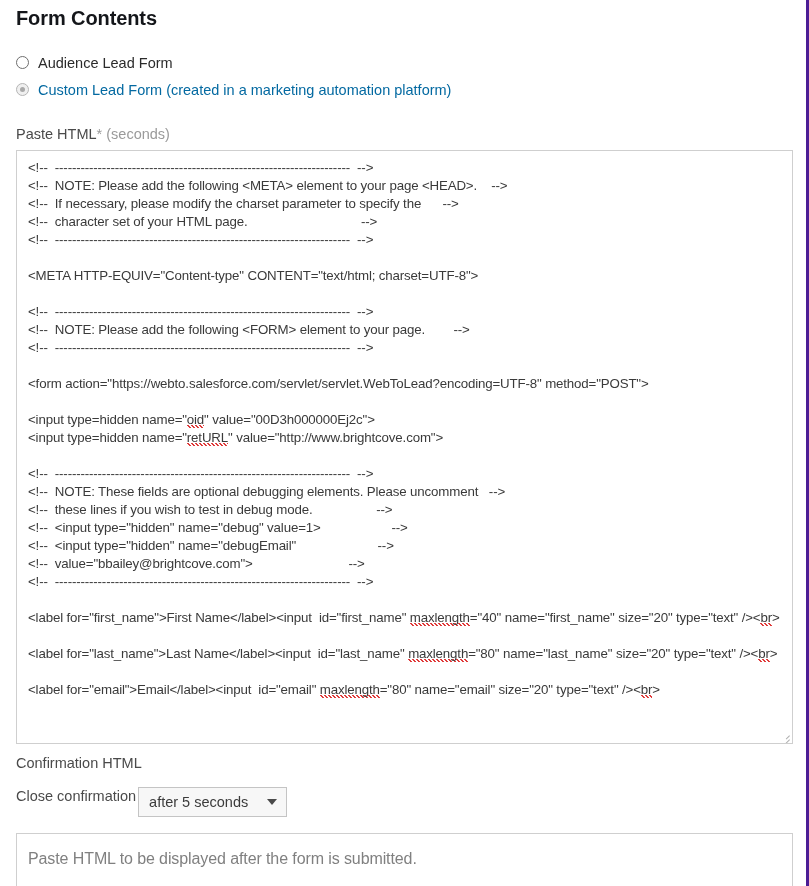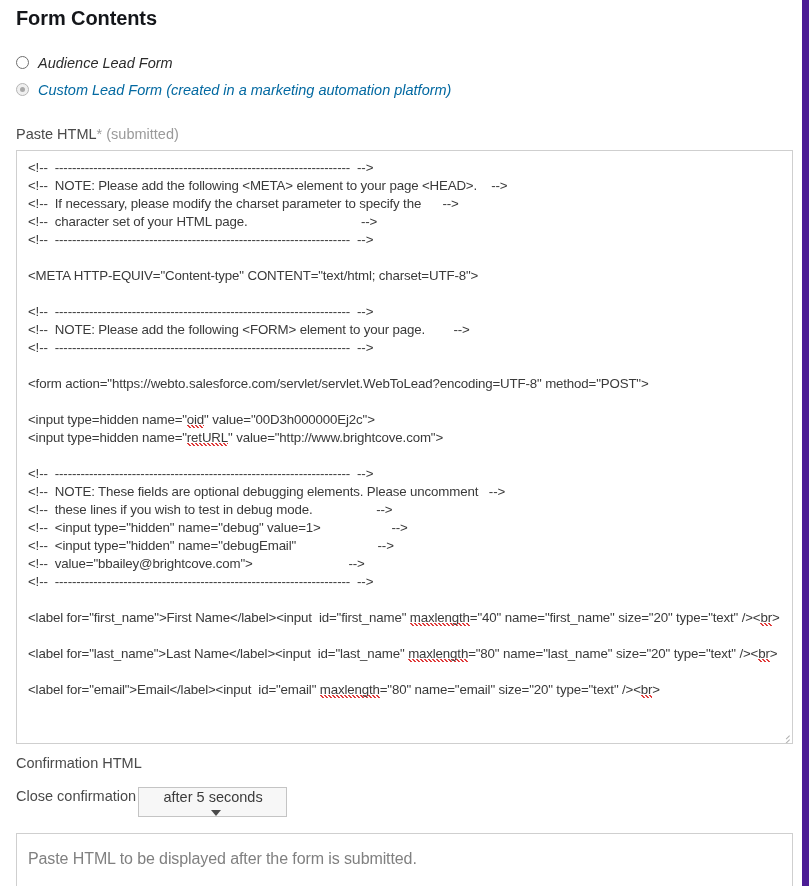--- a/index.html
+++ b/index.html
@@ -15,21 +15,21 @@
     overflow: hidden;
     position: relative;
   }
   .page {
     position: absolute;
     left: 0;
     top: 0;
     width: 809px;
     height: 886px;
     box-sizing: border-box;
-    border-right: 7px solid #4c1d95;
+    border-right: 3px solid #4c1d95;
     background: #ffffff;
   }
   .inner {
     padding: 0 16px;
   }
 
   
   .section-title {
     font-size: 20px;
     font-weight: bold;
@@ -77,21 +77,20 @@
     margin-left: -2.5px;
     margin-top: -2.5px;
     border-radius: 50%;
     background: #a9a9a9;
   }
   .radio-label {
     font-size: 14.5px;
     line-height: 18px;
     color: #2b2b2b;
     white-space: nowrap;
-    font-style: italic;
   }
   .radio-label.disabled {
     color: #0369a1;
   }
 
   
   .field-label {
     font-size: 14.5px;
     line-height: 18px;
     color: #4a4a4a;
@@ -165,21 +164,20 @@
   .select-box {
     box-sizing: border-box;
     width: 149px;
     height: 30px;
     border: 1px solid #c4c4c4;
     background: #f7f7f7;
     display: flex;
     align-items: center;
     padding: 0 9px 0 10px;
     position: relative;
-    flex-direction: column;
   }
   .select-value {
     font-size: 14.5px;
     line-height: 18px;
     color: #3b3b3b;
     white-space: nowrap;
     flex: 1 1 auto;
   }
   .select-caret {
     width: 0;
@@ -237,21 +235,21 @@
       </label>
 
       <label class="radio-row">
         <span class="radio-mark checked-disabled"></span>
         <span class="radio-label disabled">Custom Lead Form (created in a marketing automation platform)</span>
       </label>
 
     </div>
 
     <div class="field-label">
-      <span>Paste HTML</span><span class="muted">*</span><span class="muted"> (submitted)</span>
+      <span>Paste HTML</span><span class="muted">*</span><span class="muted"> (seconds)</span>
     </div>
 
     <div class="code-box">
       <pre class="code-text">&lt;!--  ---------------------------------------------------------------------  --&gt;
 &lt;!--  NOTE: Please add the following &lt;META&gt; element to your page &lt;HEAD&gt;.    --&gt;
 &lt;!--  If necessary, please modify the charset parameter to specify the      --&gt;
 &lt;!--  character set of your HTML page.                                --&gt;
 &lt;!--  ---------------------------------------------------------------------  --&gt;
 
 &lt;META HTTP-EQUIV="Content-type" CONTENT="text/html; charset=UTF-8"&gt;

